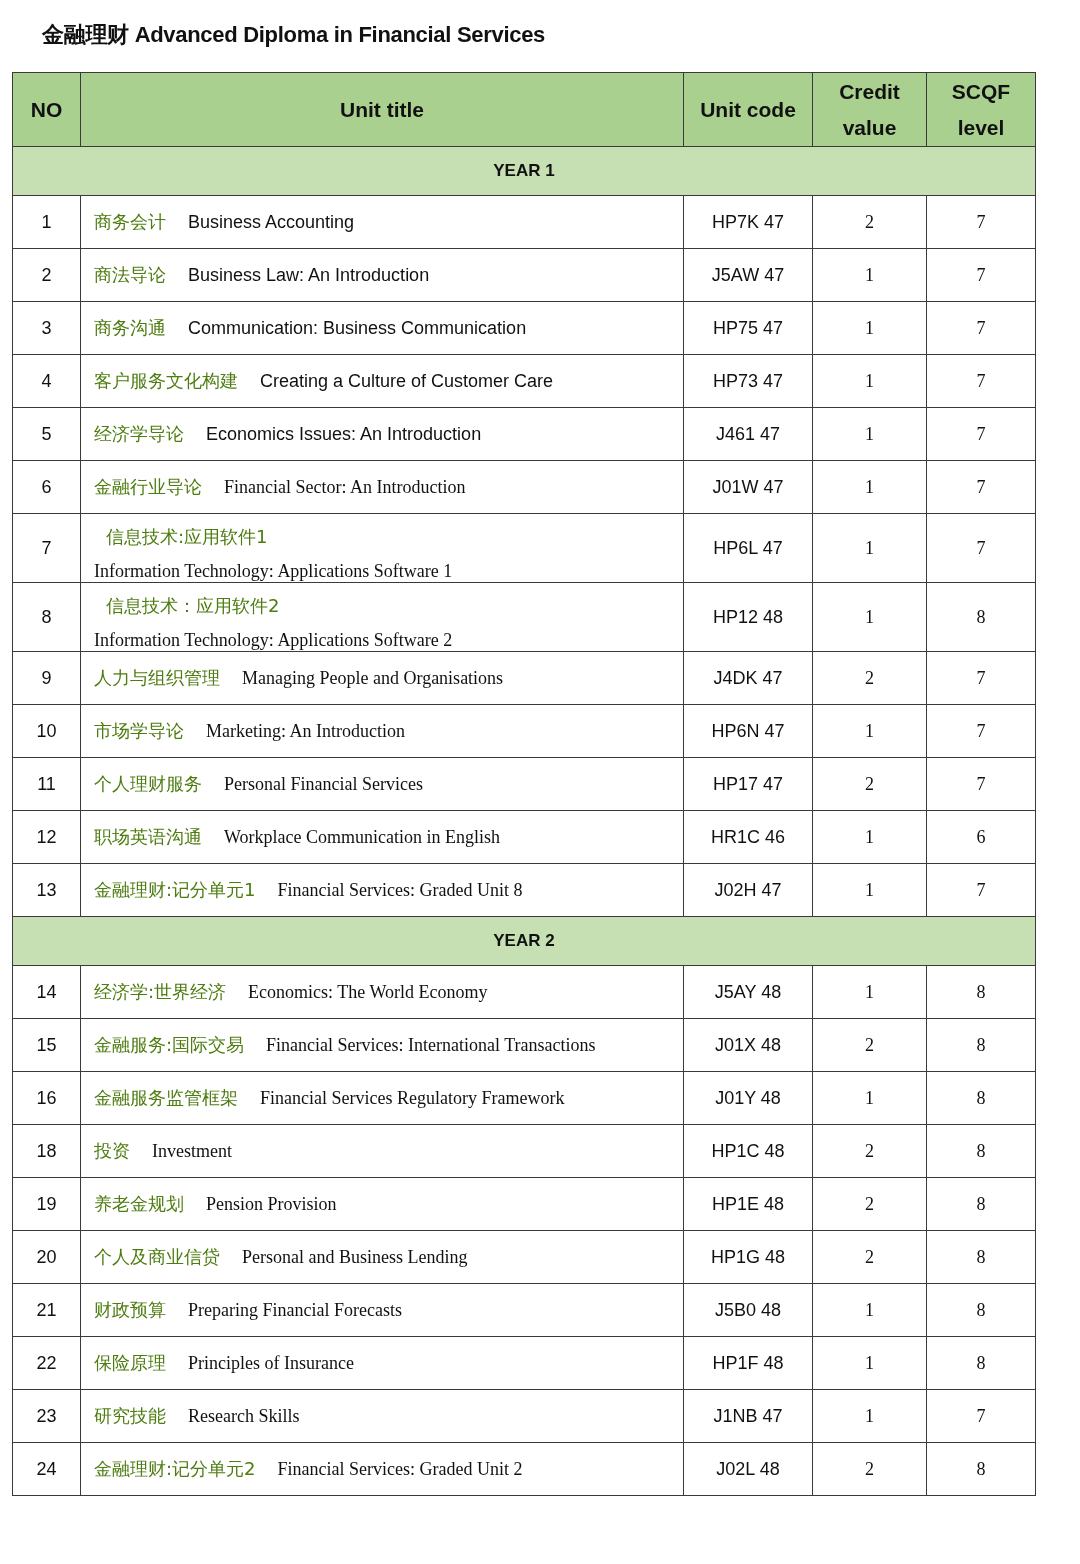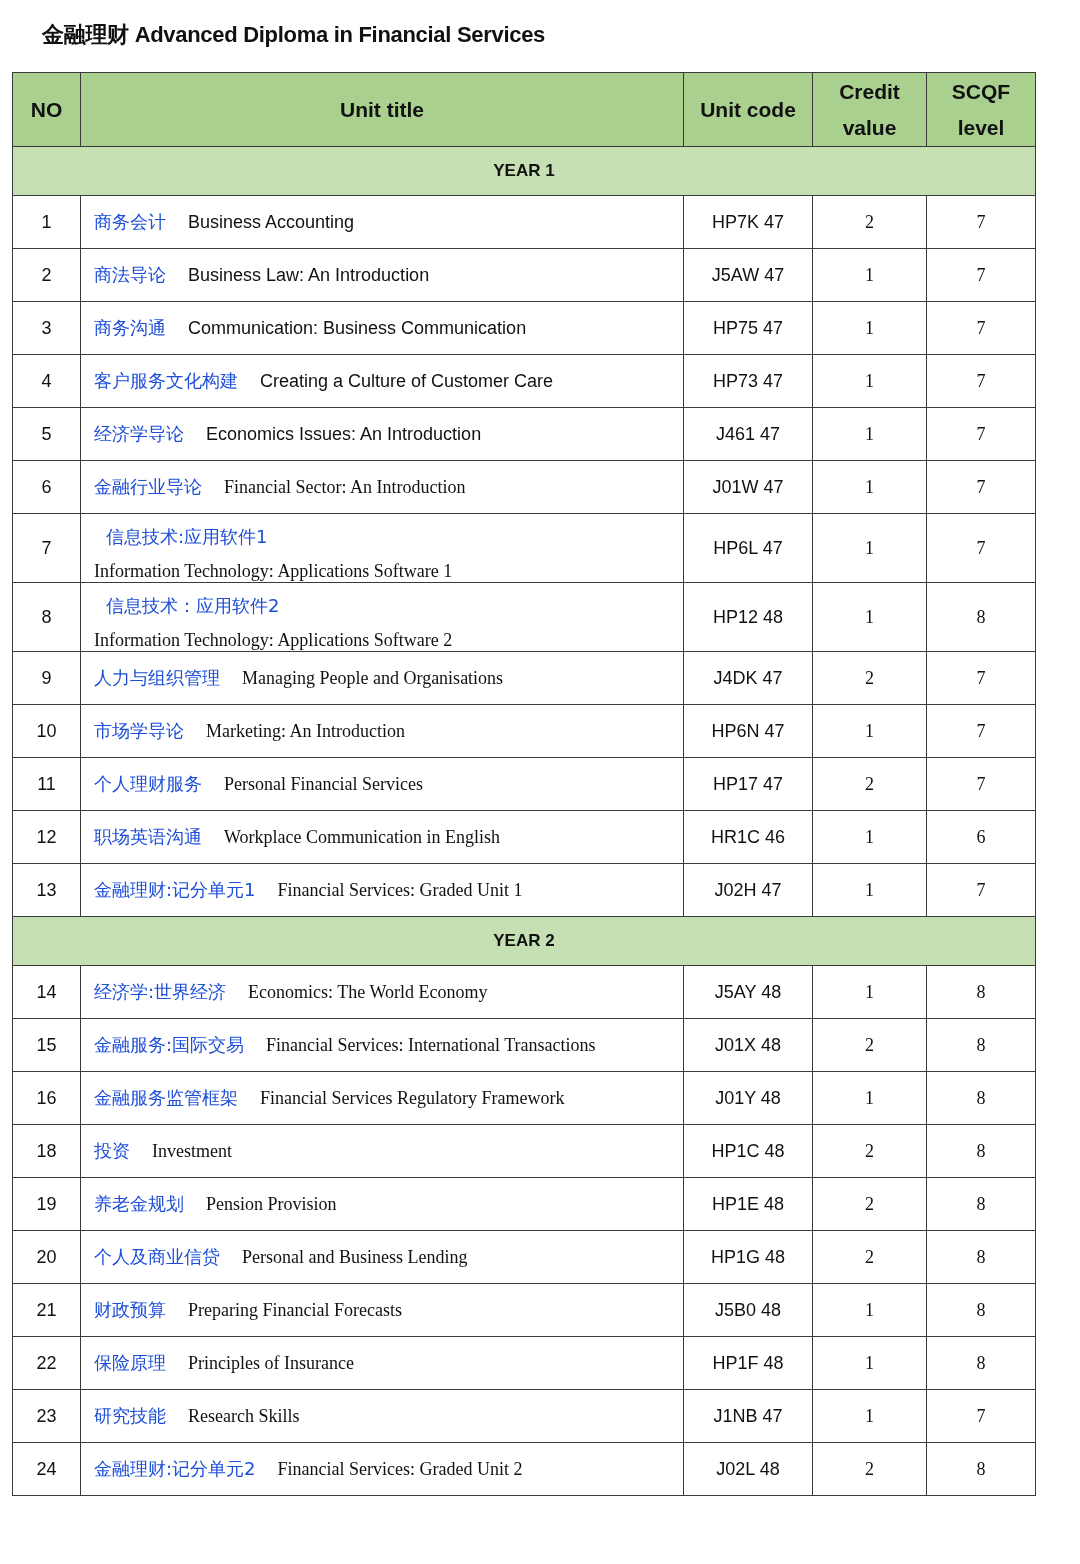--- a/index.html
+++ b/index.html
@@ -7,21 +7,21 @@
     .doc-title { position: absolute; left: 42px; top: 20px; font-size: 22px; font-weight: bold; letter-spacing: -0.3px; }
     .doc-title .cn { font-weight: bold; font-family: "DejaVu Sans", sans-serif; margin-top: 28px; }
     table.units { position: absolute; left: 12px; top: 72px; width: 1023px; border-collapse: collapse; table-layout: fixed; }
     table.units td, table.units th { border: 1.5px solid #3a3a3a; padding: 0; }
     th { background: #a9d08e; font-size: 21px; font-weight: bold; text-align: center; line-height: 36px; height: 73px; }
     tr.section td { background: #c6e0b4; text-align: center; font-weight: bold; font-size: 17px; height: 48px; }
     tr.row td { height: 52px; font-size: 18px; }
     td.no { text-align: center; font-size: 18px; }
     td.title { padding-left: 13px !important; font-family: "Liberation Serif", serif; font-size: 19px; line-height: 22px; }
     td.title.sans { font-family: "Liberation Sans", sans-serif; font-size: 18px; }
-    td.title .cn { font-family: "DejaVu Sans", sans-serif; font-size: 18px; color: #1d4ed8; margin-right: 22px; }
+    td.title .cn { font-family: "DejaVu Sans", sans-serif; font-size: 18px; color: #4d7c0f; margin-right: 22px; }
     td.code { text-align: center; font-size: 18px; }
     td.credit, td.level { text-align: center; font-family: "Liberation Serif", serif; font-size: 19px; }
     .multi .cn { display: block; margin: 12px; }
   </style>
 </head>
 <body>
 
 <div class="doc-title">
   <span class="cn">金融理财</span>
   <span>Advanced Diploma in Financial Services</span>
@@ -127,21 +127,21 @@
       </tr>
       <tr class="row">
         <td class="no">12</td>
         <td class="title"><span class="cn">职场英语沟通</span><span class="en">Workplace Communication in English</span></td>
         <td class="code">HR1C 46</td>
         <td class="credit">1</td>
         <td class="level">6</td>
       </tr>
       <tr class="row">
         <td class="no">13</td>
-        <td class="title"><span class="cn">金融理财:记分单元1</span><span class="en">Financial Services: Graded Unit 1</span></td>
+        <td class="title"><span class="cn">金融理财:记分单元1</span><span class="en">Financial Services: Graded Unit 8</span></td>
         <td class="code">J02H 47</td>
         <td class="credit">1</td>
         <td class="level">7</td>
       </tr>
       <tr class="section">
         <td colspan="5">YEAR 2</td>
       </tr>
       <tr class="row">
         <td class="no">14</td>
         <td class="title"><span class="cn">经济学:世界经济</span><span class="en">Economics: The World Economy</span></td>

